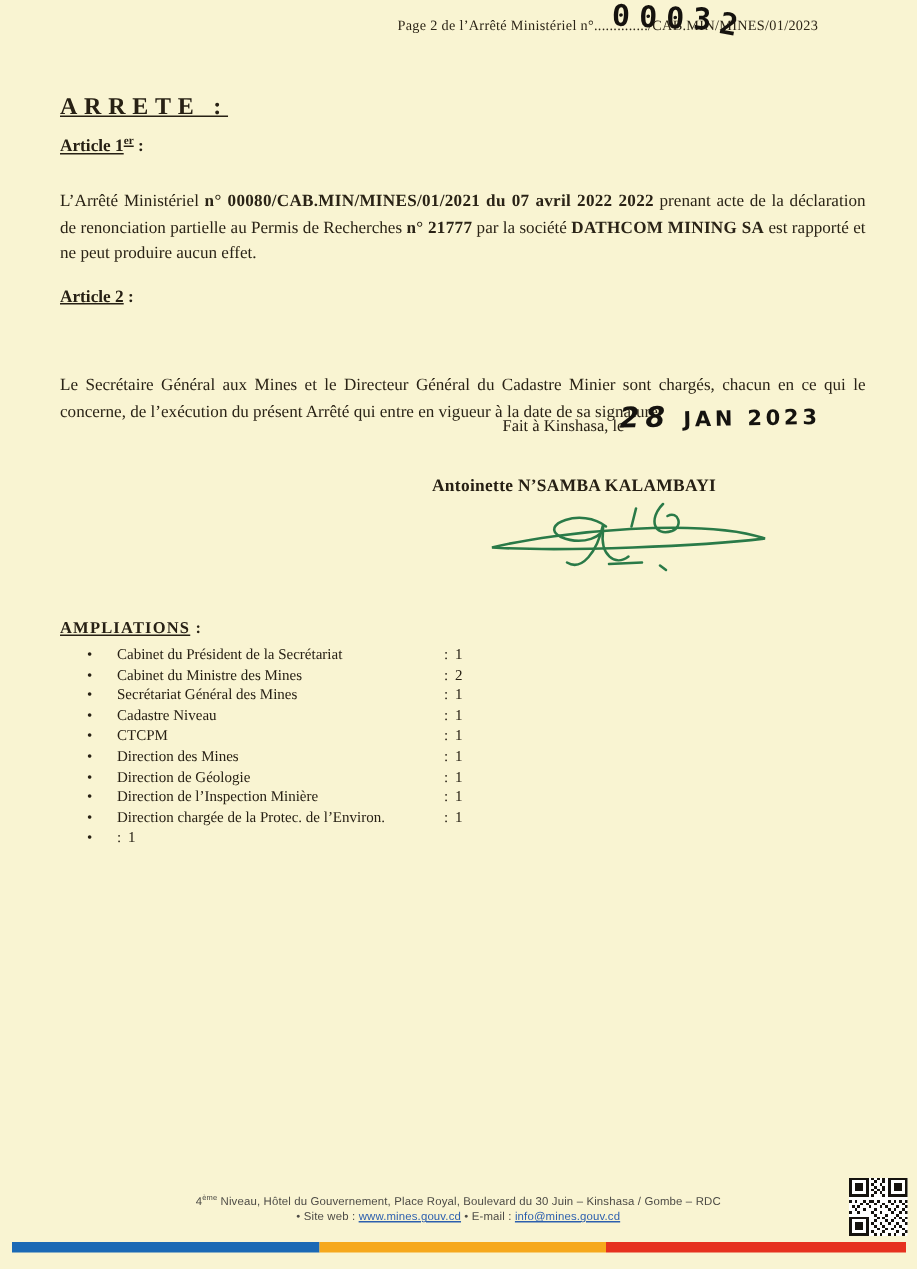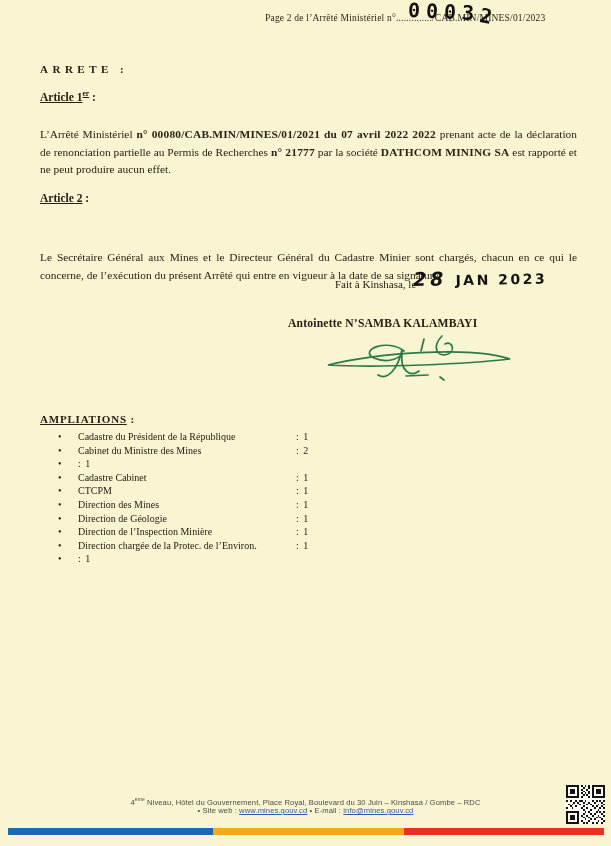--- a/index.html
+++ b/index.html
@@ -23,21 +23,21 @@
     left: 408px; top: 0px;
     font-family: "DejaVu Sans Mono", monospace;
     font-weight: bold; font-size: 20px; letter-spacing: 6px;
     color: #15120e; transform: rotate(2.5deg);
   }
   .stamp-number span:last-child { display:inline-block; transform: translateY(3px) rotate(8deg); }
 
   
   .arrete-heading {
     left: 40px; top: 63px;
-    font-weight: bold; font-size: 11px; letter-spacing: 4.5px;
+    font-weight: bold; font-size: 16px; letter-spacing: 4.5px; text-decoration: underline;
   }
   .article-heading {
     left: 40px; font-weight: bold; font-size: 11.5px;
   }
   .article-heading .u { text-decoration: underline; }
   .article-heading sup { font-size: 7.5px; }
   .a1 { top: 89px; }
   .a2 { top: 192px; }
 
   
@@ -126,35 +126,36 @@
     <path d="M88 48 L 110 47"></path>
     <path d="M122 49 l 4 3"></path>
   </g>
 </svg>
 
 <div class="abs ampliations-heading"><span class="u">AMPLIATIONS</span><span> :</span></div>
 
 <div class="abs amp-list">
   <div class="amp-row">
       <span class="amp-bullet">•</span>
-      <span class="amp-label">Cadastre du Président de la République</span>
+      <span class="amp-label">Cabinet du Président de la Secrétariat</span>
       <span class="amp-count">: 1</span>
     </div>
   <div class="amp-row">
       <span class="amp-bullet">•</span>
       <span class="amp-label">Cabinet du Ministre des Mines</span>
       <span class="amp-count">: 2</span>
     </div>
   <div class="amp-row">
       <span class="amp-bullet">•</span>
-      <span class="amp-count">: 1</span>
-    </div>
-  <div class="amp-row">
-      <span class="amp-bullet">•</span>
-      <span class="amp-label">Cadastre Cabinet</span>
+      <span class="amp-label">Secrétariat Général des Mines</span>
+      <span class="amp-count">: 1</span>
+    </div>
+  <div class="amp-row">
+      <span class="amp-bullet">•</span>
+      <span class="amp-label">Cadastre Niveau</span>
       <span class="amp-count">: 1</span>
     </div>
   <div class="amp-row">
       <span class="amp-bullet">•</span>
       <span class="amp-label">CTCPM</span>
       <span class="amp-count">: 1</span>
     </div>
   <div class="amp-row">
       <span class="amp-bullet">•</span>
       <span class="amp-label">Direction des Mines</span>

